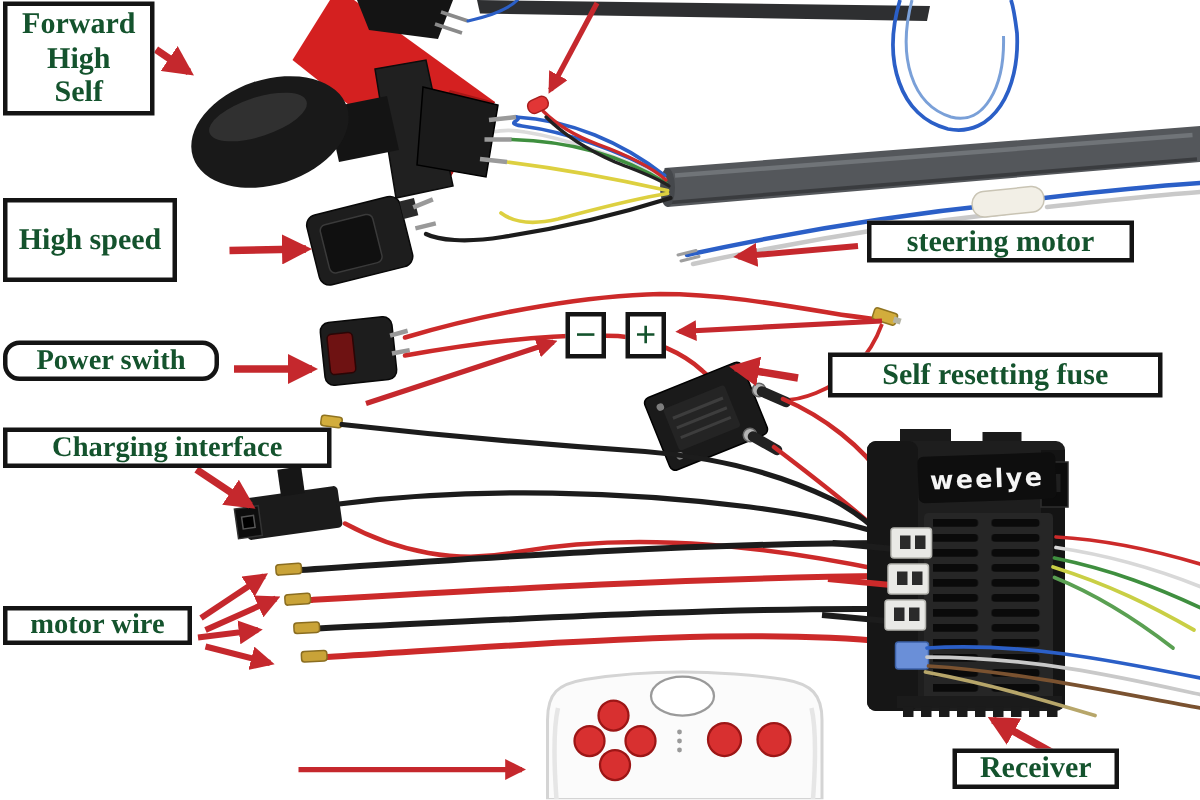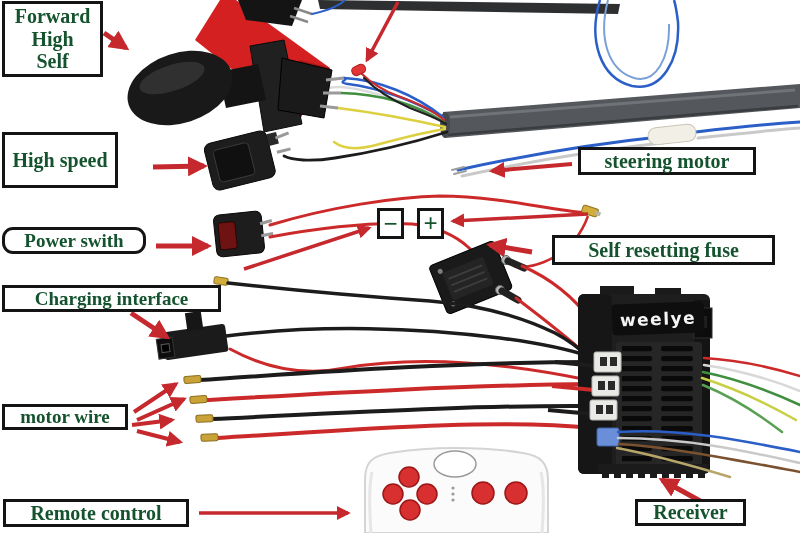--- a/index.html
+++ b/index.html
@@ -259,21 +259,20 @@
   <span>Forward</span>
   <span>High</span>
   <span>Self</span>
 </div>
 <div class="label l-speed">
   <span>High speed</span>
 </div>
 <div class="label l-power">Power swith</div>
 <div class="label l-charging">Charging interface</div>
 <div class="label l-motor">motor wire</div>
-<div class="label l-remote">Remote control</div>
 <div class="label l-steering">steering motor</div>
 <div class="label l-fuse">Self resetting fuse</div>
 <div class="label l-receiver">Receiver</div>
 <div class="label l-minus">
       <span class="sym">−</span>
     </div>
 <div class="label l-plus">
       <span class="sym">+</span>
     </div>
 </div>

